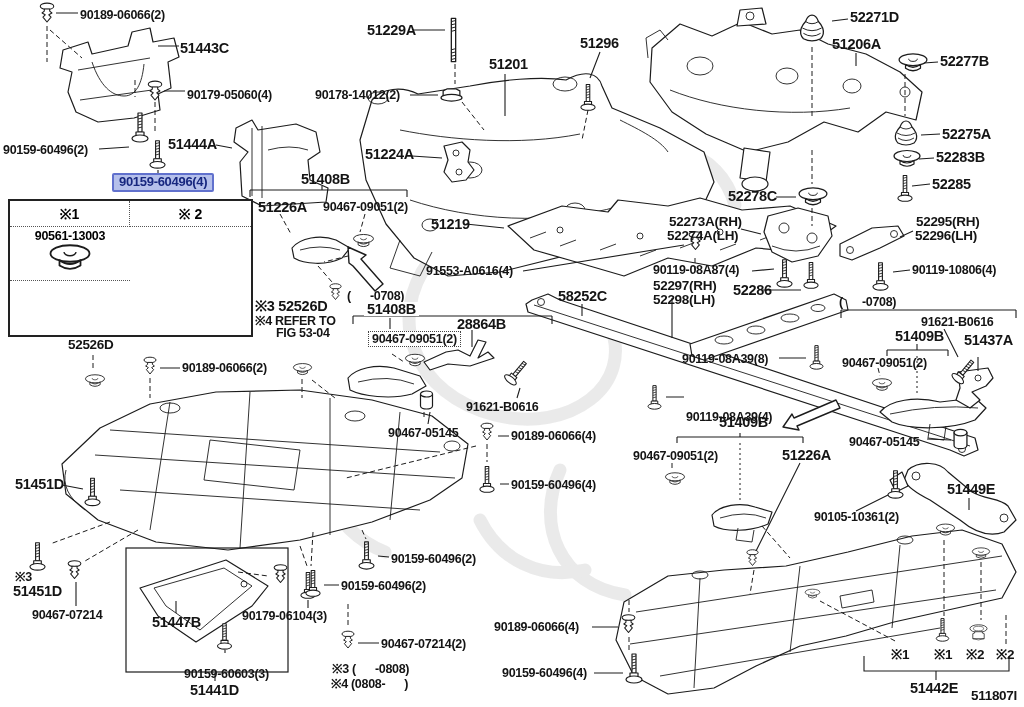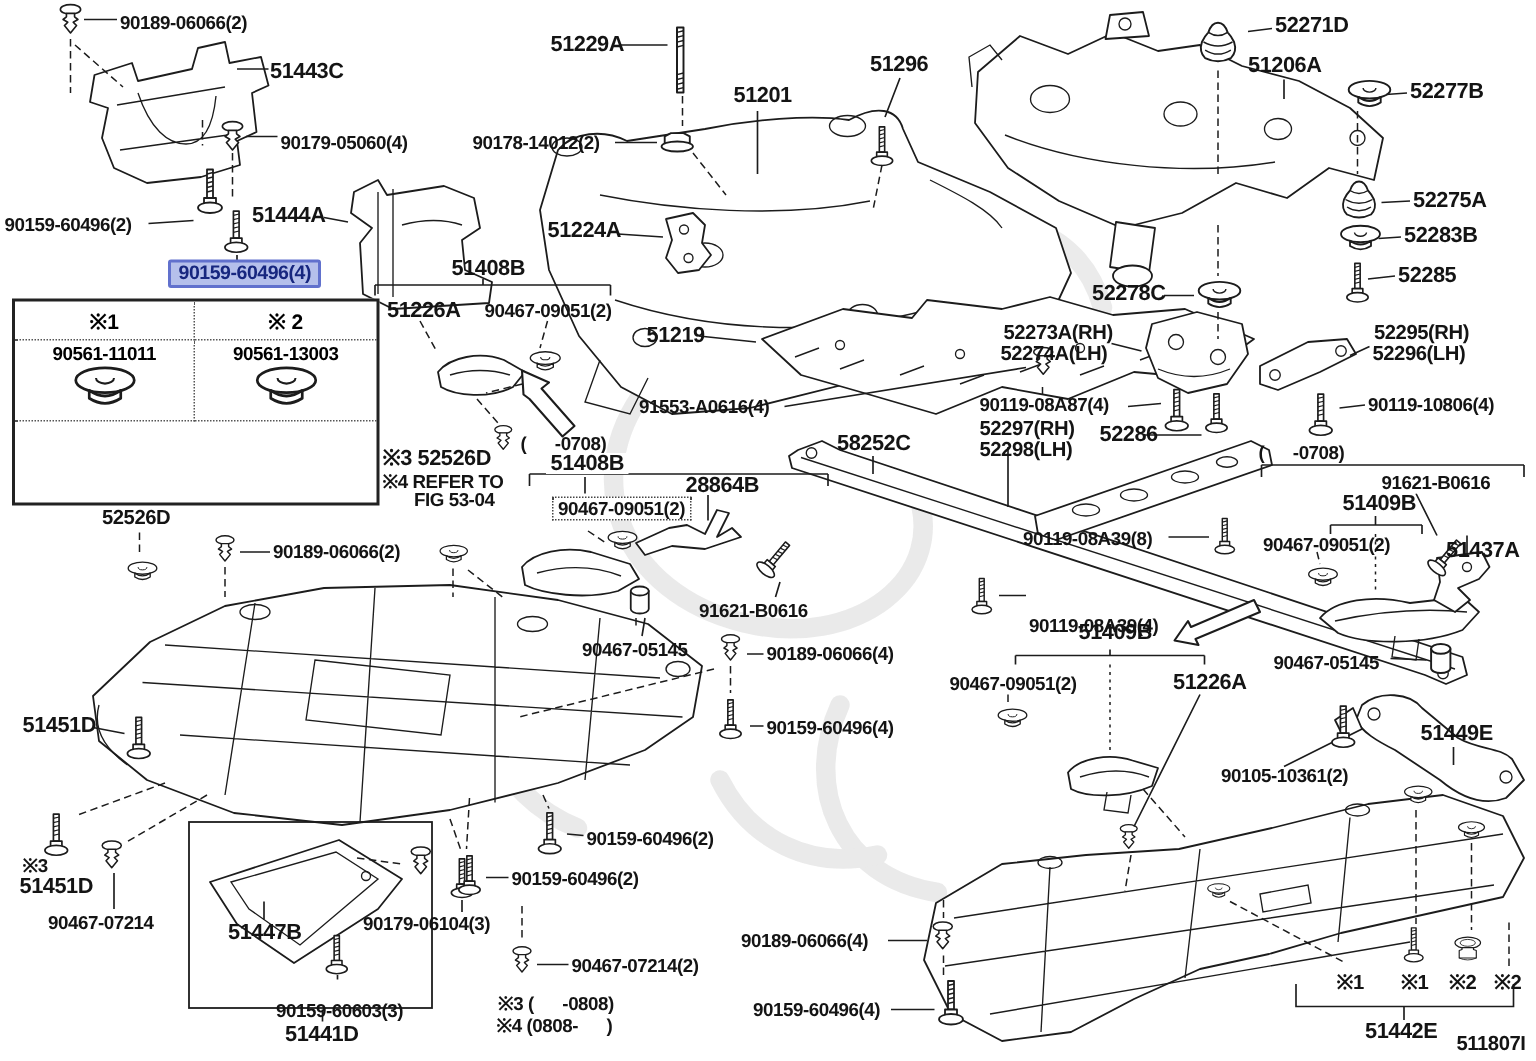--- a/index.html
+++ b/index.html
@@ -292,26 +292,20 @@
     <path class="ld" d="M864,656 L864,671 L1009,671 L1009,656 M936,671 L936,680"></path>
   </g>
 
   <polygon class="arrow" points="348,247 366,255 361,259 383,284 375,291 353,266 349,263"></polygon>
   <polygon class="arrow" points="783,427 792,414 794,418 836,400 840,408 797,426 799,430"></polygon>
 </svg>
 
 <div class="ptable">
   <div class="pt-h bR bB">※1</div>
   <div class="pt-h bB">※ 2</div>
-  <div class="pt-c bR bB">
-    <span>90561-11011</span>
-    <svg viewBox="0 0 30 20" width="46" height="30">
-          <use href="#s-grommet"></use>
-        </svg>
-  </div>
   <div class="pt-c bB">
     <span>90561-13003</span>
     <svg viewBox="0 0 30 20" width="46" height="30">
           <use href="#s-grommet"></use>
         </svg>
   </div>
 </div>
 <div class="lbl md" style="left:68px;top:338px">52526D</div>
 
 <div class="lbl" style="left:80px;top:8px">90189-06066(2)</div>
@@ -359,21 +353,21 @@
 <div class="lbl" style="left:511px;top:429px">90189-06066(4)</div>
 <div class="lbl" style="left:511px;top:478px">90159-60496(4)</div>
 <div class="lbl" style="left:682px;top:352px">90119-08A39(8)</div>
 <div class="lbl" style="left:686px;top:410px">90119-08A39(4)</div>
 <div class="lbl big" style="left:719px;top:415px">51409B</div>
 <div class="lbl" style="left:633px;top:449px">90467-09051(2)</div>
 <div class="lbl big" style="left:782px;top:448px">51226A</div>
 <div class="lbl" style="left:839px;top:295px">(      -0708)</div>
 <div class="lbl whitebg" style="left:918px;top:315px">91621-B0616</div>
 <div class="lbl big" style="left:895px;top:329px">51409B</div>
-<div class="lbl big" style="left:964px;top:360px">51437A</div>
+<div class="lbl big" style="left:964px;top:333px">51437A</div>
 <div class="lbl" style="left:842px;top:356px">90467-09051(2)</div>
 <div class="lbl" style="left:849px;top:435px">90467-05145</div>
 <div class="lbl" style="left:814px;top:510px">90105-10361(2)</div>
 <div class="lbl big" style="left:947px;top:482px">51449E</div>
 
 <div class="lbl" style="left:182px;top:361px">90189-06066(2)</div>
 <div class="lbl big" style="left:15px;top:477px">51451D</div>
 <div class="lbl" style="left:15px;top:570px">※3</div>
 <div class="lbl big" style="left:13px;top:584px">51451D</div>
 <div class="lbl" style="left:32px;top:608px">90467-07214</div>

